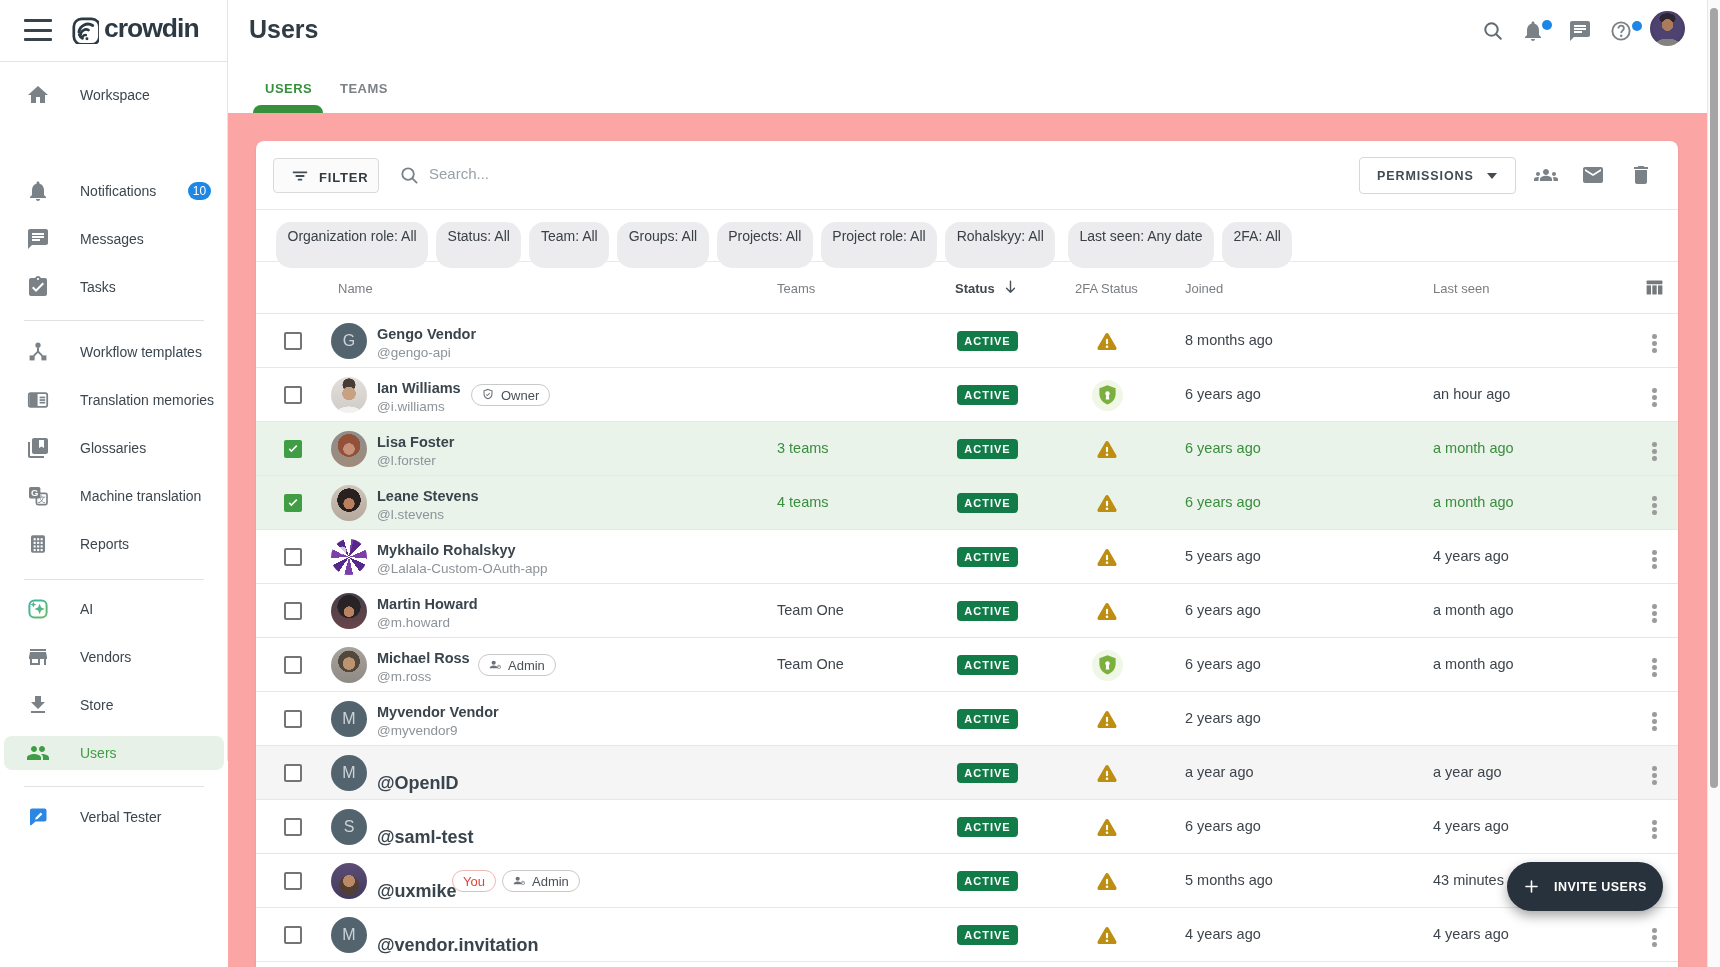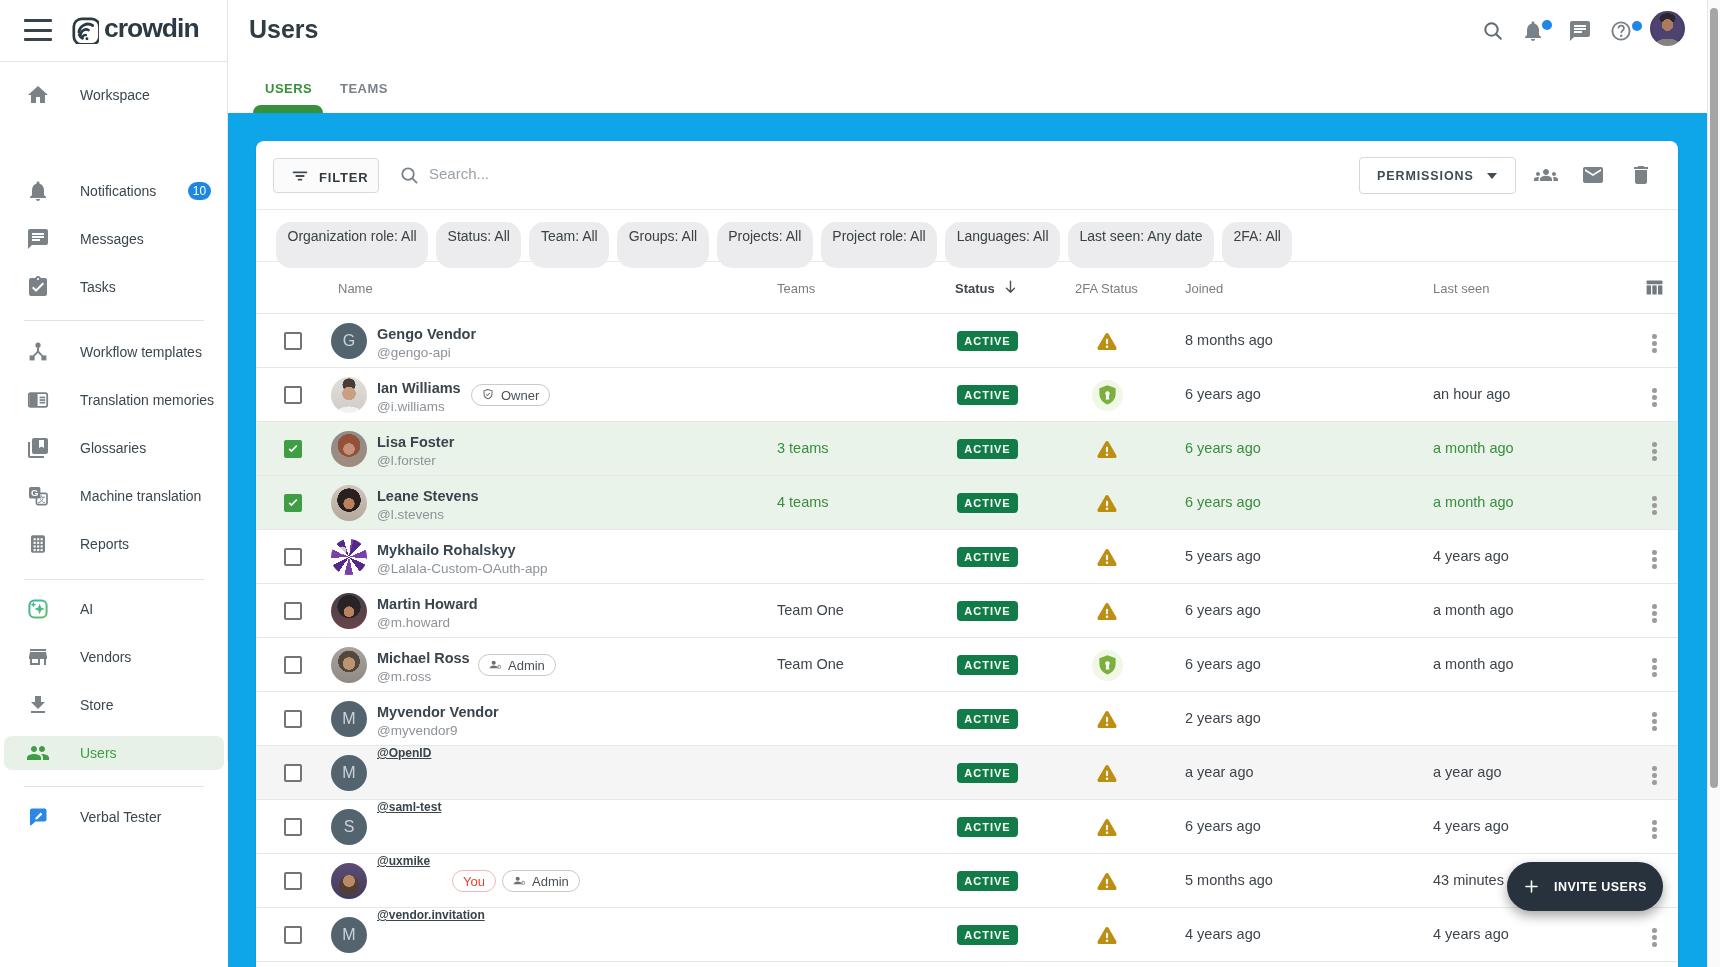--- a/index.html
+++ b/index.html
@@ -22,21 +22,21 @@
 .bluedot{position:absolute;width:10px;height:10px;border-radius:50%;background:#1e87e5;}
 #hava{position:absolute;left:1422px;top:11px;width:35px;height:35px;border-radius:50%;
  background:radial-gradient(circle at 50% 40%, #aa7c5b 0 21%, rgba(0,0,0,0) 22%),
  radial-gradient(ellipse 38% 26% at 50% 22%, #2c2430 0 60%, rgba(0,0,0,0) 61%),
  radial-gradient(ellipse 60% 35% at 50% 100%, #85817e 0 60%, rgba(0,0,0,0) 61%),
  radial-gradient(circle at 50% 50%, #4e4370 0 55%, #3a3158 100%);}
 
 .tab{position:absolute;top:81px;font-size:13px;font-weight:700;letter-spacing:0.5px;}
 #tabind{position:absolute;left:25px;top:105px;width:70px;height:8px;background:#37903c;border-radius:8px 8px 0 0;}
 
-#content{position:absolute;left:228px;top:113px;width:1492px;height:854px;background:#0ea5e9;}
+#content{position:absolute;left:228px;top:113px;width:1492px;height:854px;background:#fca5a5;}
 #card{position:absolute;left:28px;top:28px;width:1422px;height:1000px;background:#fff;border-radius:8px;box-shadow:0 1px 3px rgba(0,0,0,0.1);}
 
 #toolbar{position:absolute;left:0;top:0;width:1422px;height:69px;border-bottom:1px solid #e9e9e9;}
 #filterbtn{position:absolute;left:17px;top:17px;width:106px;height:35px;background:#fbfbfb;border:1px solid #dadada;border-radius:4px;}
 #filterbtn span{position:absolute;left:45px;top:11px;font-size:13px;font-weight:700;letter-spacing:0.8px;color:#333a40;}
 #searchtx{position:absolute;left:173px;top:24px;font-size:15px;color:#9aa1a7;}
 #permbtn{position:absolute;left:1103px;top:16px;width:157px;height:37px;background:#fff;border:1px solid #d7d7d7;border-radius:4px;}
 #permbtn span{position:absolute;left:17px;top:11px;font-size:12.5px;font-weight:700;letter-spacing:0.9px;color:#414c54;}
 .tbic{position:absolute;top:22px;width:24px;height:24px;}
 
@@ -48,21 +48,21 @@
 
 .row{position:absolute;left:0;width:1422px;height:54px;border-top:1px solid #e7e7e7;background:#fff;}
 .row.sel{background:#e9f3ea;}
 .row.hov{background:#f5f5f6;}
 .cb{position:absolute;left:28px;top:18px;width:18px;height:18px;border:2px solid #747474;border-radius:2px;background:#fff;}
 .cbc{position:absolute;left:28px;top:18px;width:18px;height:18px;border-radius:2px;background:#3f9d44;}
 .cbi{position:absolute;left:28px;top:138px;width:18px;height:18px;border-radius:2px;background:#747474;}
 .av{position:absolute;left:75px;top:9px;width:36px;height:36px;border-radius:50%;overflow:hidden;}
 .nm{position:absolute;left:121px;top:12px;font-size:14.5px;font-weight:700;color:#39444c;white-space:nowrap;}
 .hd{position:absolute;left:121px;top:31px;font-size:13.5px;color:#8d9399;white-space:nowrap;}
-.nm1{position:absolute;left:121px;top:0;font-size:12px;font-weight:700;color:#39444c;white-space:nowrap;text-decoration:underline;}
+.nm1{position:absolute;left:121px;top:27px;font-size:18px;font-weight:700;color:#39444c;white-space:nowrap;}
 .pill{position:absolute;top:16px;height:22px;border:1px solid #c9c9c9;border-radius:12px;font-size:13px;color:#4a5157;line-height:21px;white-space:nowrap;}
 .teamtx{position:absolute;left:521px;top:18px;font-size:14.5px;color:#3d444b;}
 .teamlk{position:absolute;left:521px;top:18px;font-size:14.5px;color:#398e3d;}
 .badge{position:absolute;left:701px;top:17px;width:61px;height:20px;background:#117c47;border-radius:4px;color:#fff;font-size:11px;font-weight:700;letter-spacing:1px;text-align:center;line-height:20px;}
 .joined{position:absolute;left:929px;top:18px;font-size:14.5px;color:#3d444b;}
 .lseen{position:absolute;left:1177px;top:18px;font-size:14.5px;color:#3d444b;}
 .sel .joined,.sel .lseen{color:#398e3d;}
 .w2fa{position:absolute;left:838px;top:16px;}
 .s2fa{position:absolute;left:836px;top:12px;}
 .kebab{position:absolute;left:1396px;top:20px;width:5px;height:15px;}
@@ -268,21 +268,21 @@
             <path d="M6 19c0 1.1.9 2 2 2h8c1.1 0 2-.9 2-2V7H6v12zM19 4h-3.5l-1-1h-5l-1 1H5v2h14V4z" fill="#7b8287"></path>
           </svg></div>
 </div>
 <div id="chiprow">
 <div class="chip" style="left:20.0px">Organization role: All</div>
 <div class="chip" style="left:180.1px">Status: All</div>
 <div class="chip" style="left:273.4px">Team: All</div>
 <div class="chip" style="left:361.2px">Groups: All</div>
 <div class="chip" style="left:460.7px">Projects: All</div>
 <div class="chip" style="left:564.8px">Project role: All</div>
-<div class="chip" style="left:689.2px">Languages: All</div>
+<div class="chip" style="left:689.2px">Rohalskyy: All</div>
 <div class="chip" style="left:812.0px">Last seen: Any date</div>
 <div class="chip" style="left:966.0px">2FA: All</div>
 </div>
 <div id="thead">
 <div class="cbi"><svg width="18" height="18" viewBox="0 0 24 24">
             <rect x="5" y="10.6" width="14" height="2.8" rx="0.6" fill="#fff"></rect>
           </svg></div>
 <div class="th" style="left:82px">Name</div>
 <div class="th" style="left:521px">Teams</div>
 <div class="th" style="left:699px;color:#42484d;font-weight:700">Status</div>

